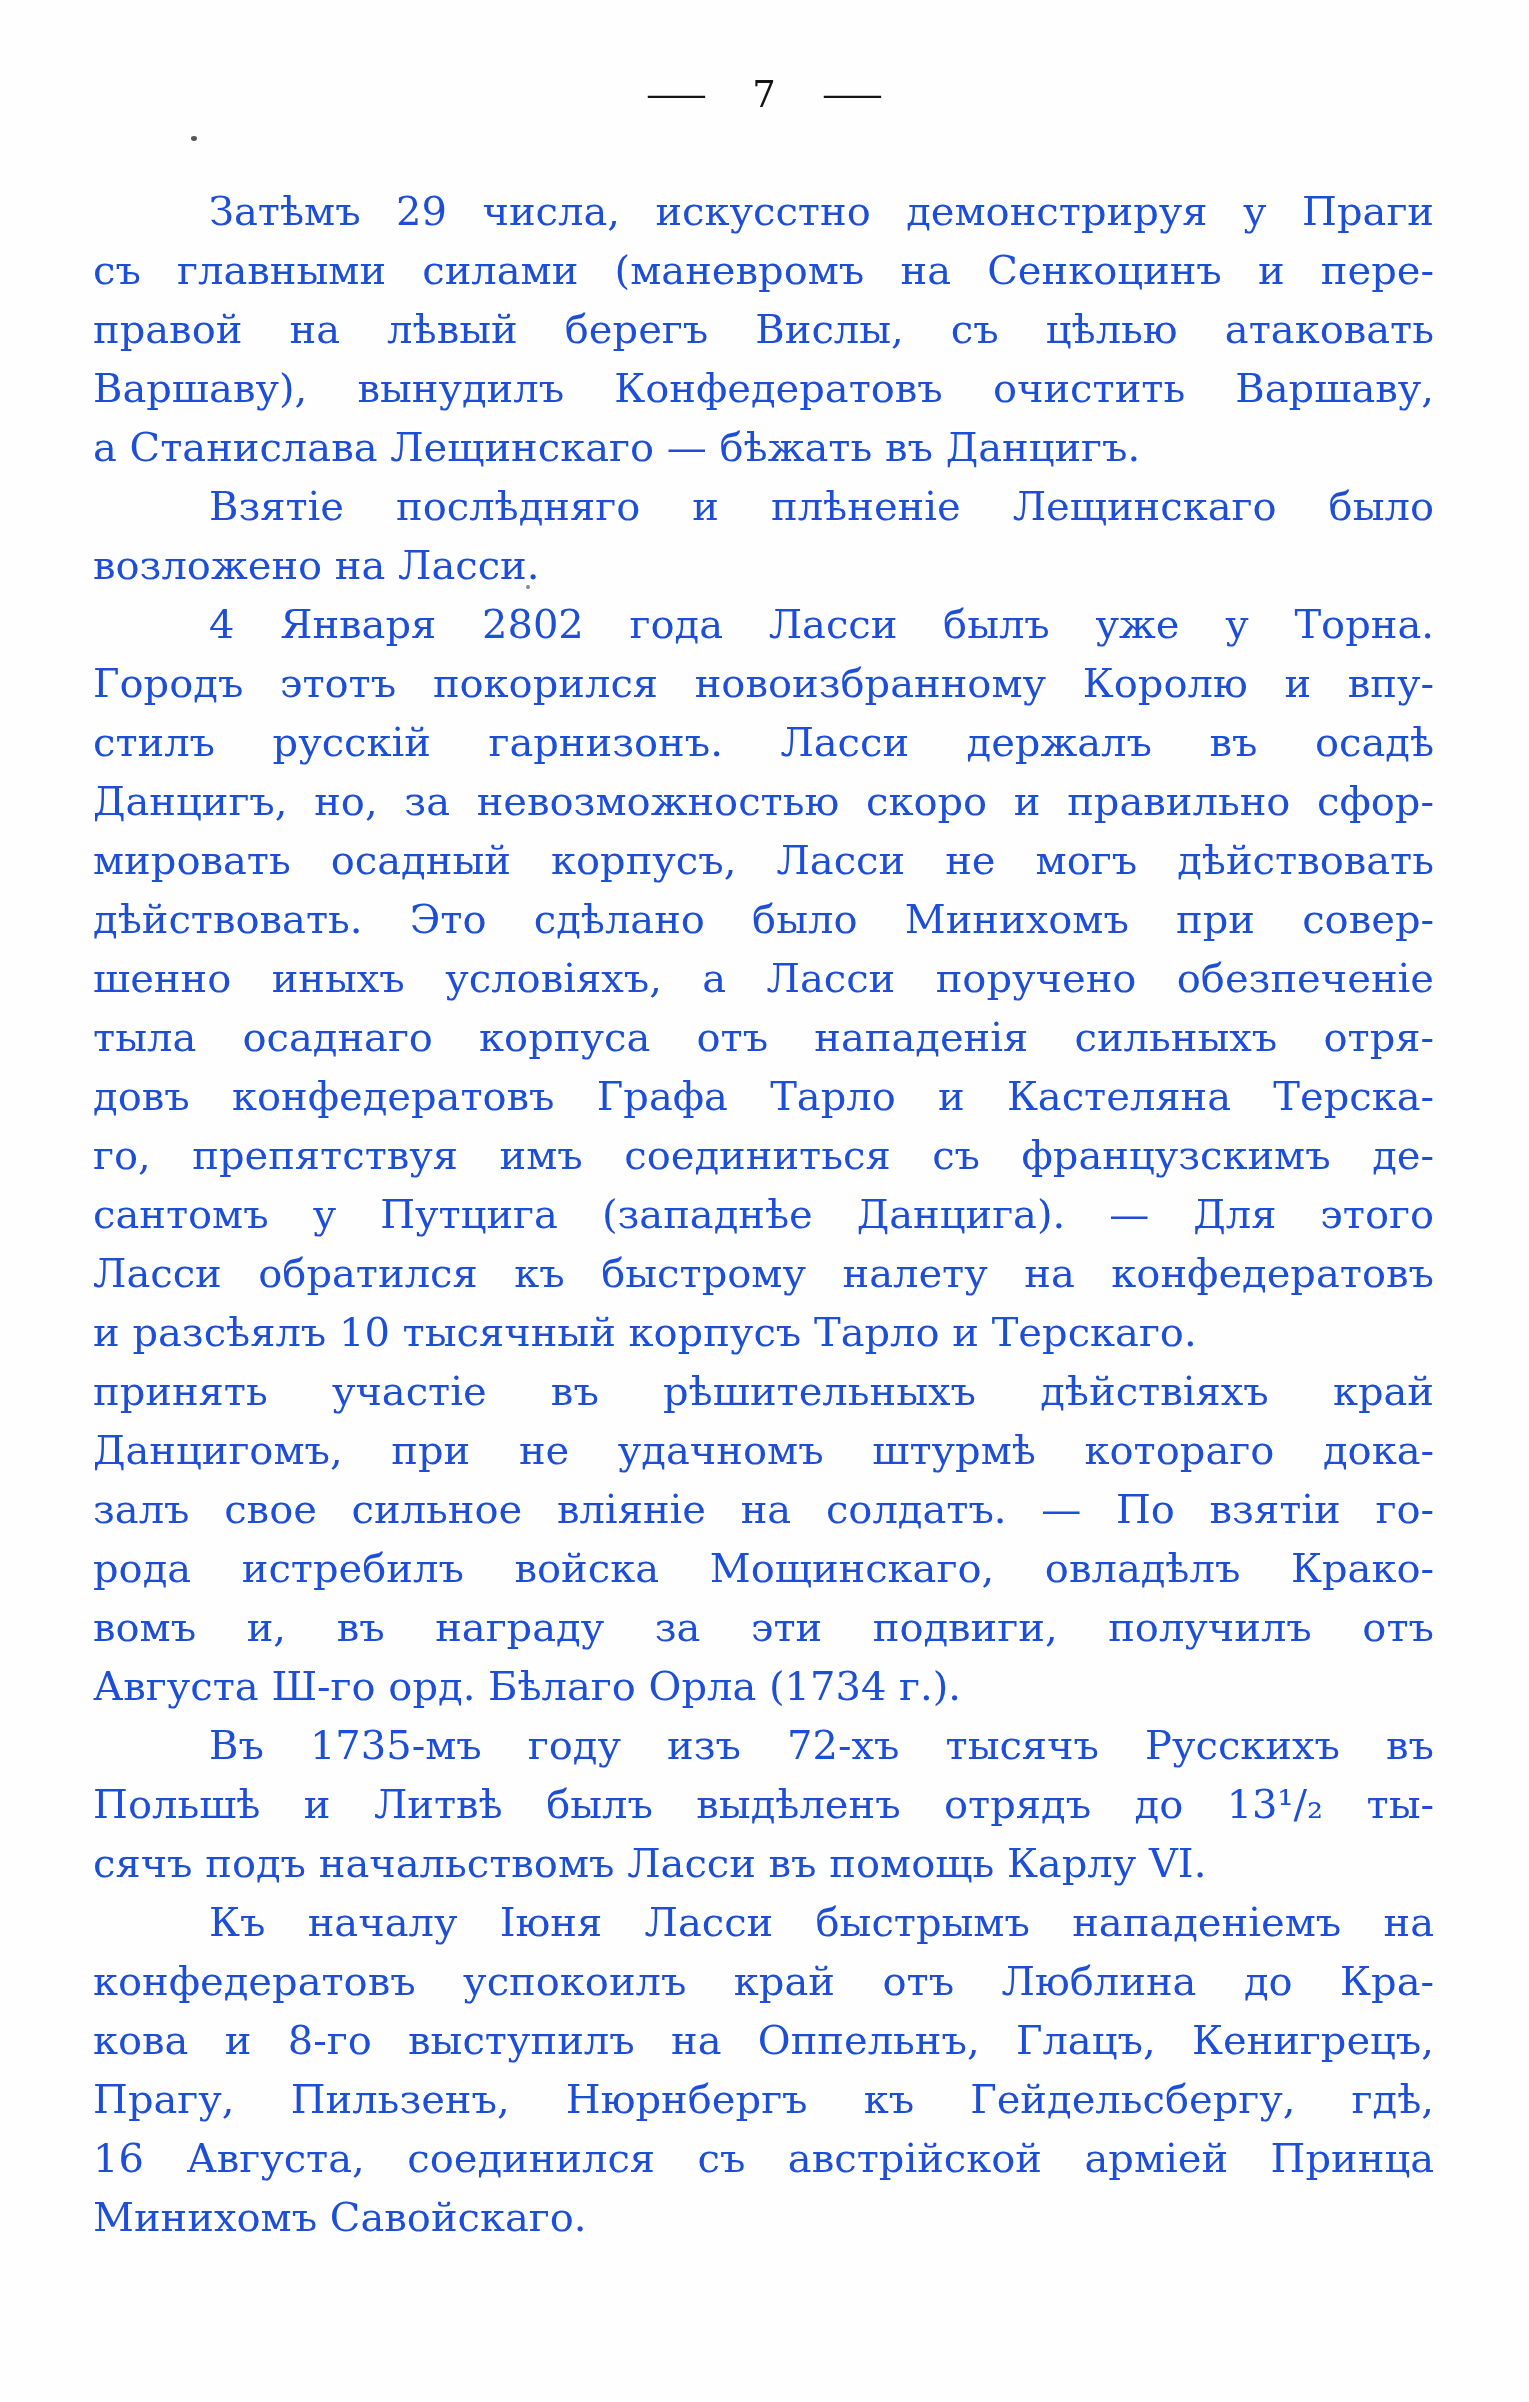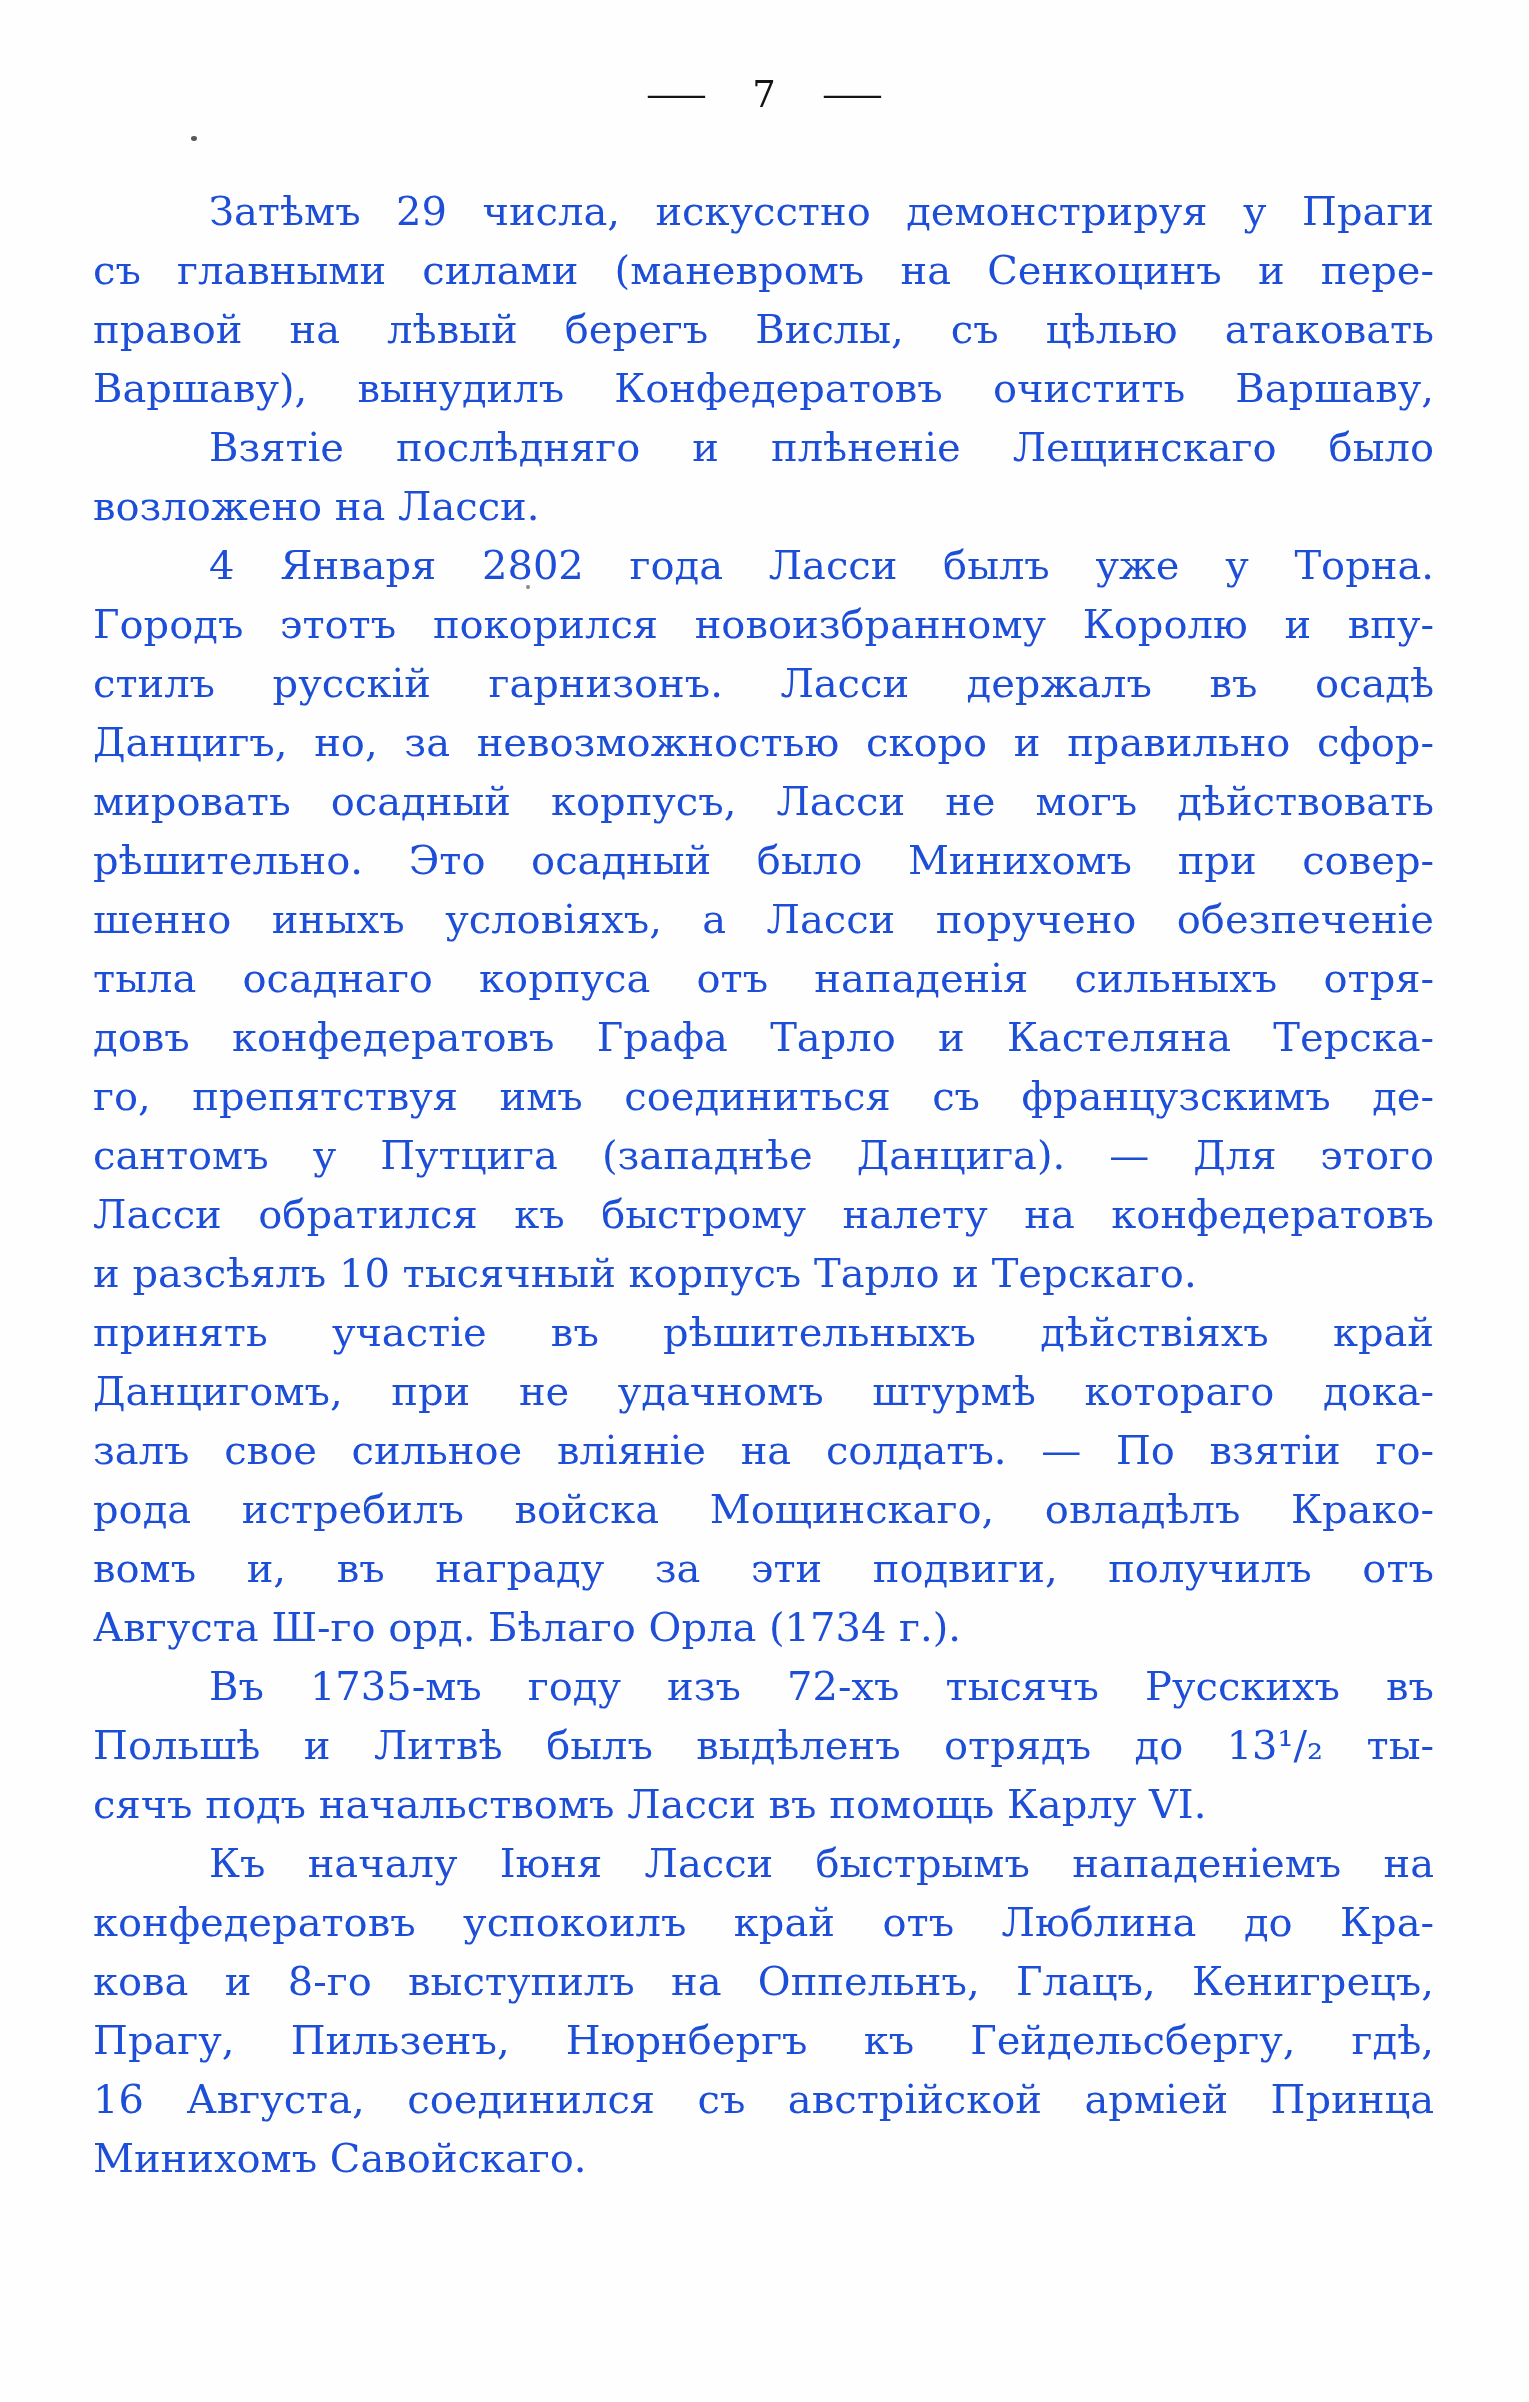--- a/index.html
+++ b/index.html
@@ -85,32 +85,33 @@
 
   <div class="speck speck-1"></div>
   <div class="speck speck-2"></div>
 
   <div class="text-block">
       <div class="paragraph">
         <div class="line justify indent">Затѣмъ 29 числа, искусстно демонстрируя у Праги</div>
         <div class="line justify">съ главными силами (маневромъ на Сенкоцинъ и пере-</div>
         <div class="line justify">правой на лѣвый берегъ Вислы, съ цѣлью атаковать</div>
         <div class="line justify">Варшаву), вынудилъ Конфедератовъ очистить Варшаву,</div>
+        <div class="line left">а Станислава Лещинскаго — бѣжать въ Данцигъ.</div>
       </div>
       <div class="paragraph">
         <div class="line justify indent">Взятіе послѣдняго и плѣненіе Лещинскаго было</div>
         <div class="line left">возложено на Ласси.</div>
       </div>
       <div class="paragraph">
         <div class="line justify indent">4 Января 2802 года Ласси былъ уже у Торна.</div>
         <div class="line justify">Городъ этотъ покорился новоизбранному Королю и впу-</div>
         <div class="line justify">стилъ русскій гарнизонъ. Ласси держалъ въ осадѣ</div>
         <div class="line justify">Данцигъ, но, за невозможностью скоро и правильно сфор-</div>
         <div class="line justify">мировать осадный корпусъ, Ласси не могъ дѣйствовать</div>
-        <div class="line justify">рѣшительно.  Это осадный было Минихомъ при совер-</div>
+        <div class="line justify">дѣйствовать.  Это сдѣлано было Минихомъ при совер-</div>
         <div class="line justify">шенно иныхъ условіяхъ, а Ласси поручено обезпеченіе</div>
         <div class="line justify">тыла осаднаго корпуса отъ нападенія сильныхъ отря-</div>
         <div class="line justify">довъ конфедератовъ Графа Тарло и Кастеляна Терска-</div>
         <div class="line justify">го, препятствуя имъ соединиться съ французскимъ де-</div>
         <div class="line justify">сантомъ у Путцига (западнѣе Данцига). — Для этого</div>
         <div class="line justify">Ласси обратился къ быстрому налету на конфедератовъ</div>
         <div class="line left">и разсѣялъ 10 тысячный корпусъ Тарло и Терскаго.</div>
       </div>
       <div class="paragraph">
         <div class="line justify">принять участіе въ рѣшительныхъ дѣйствіяхъ край</div>

